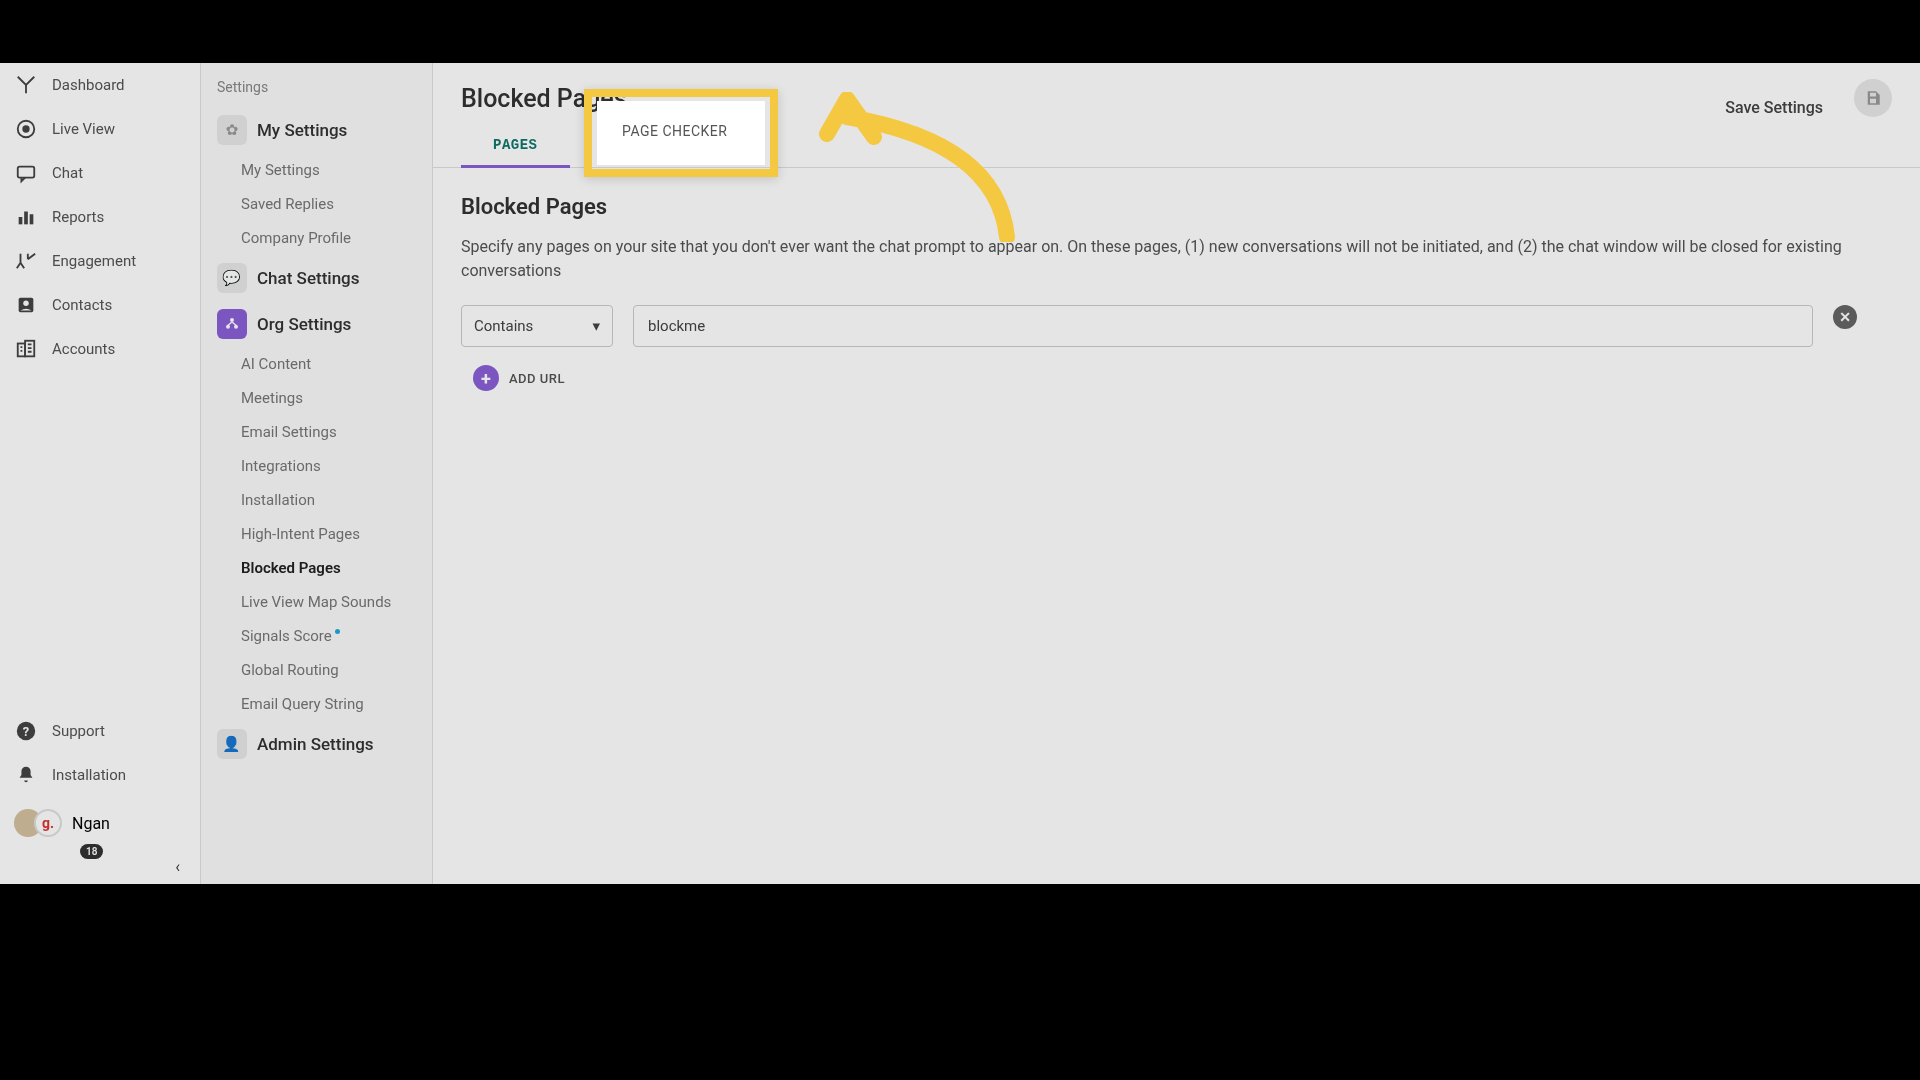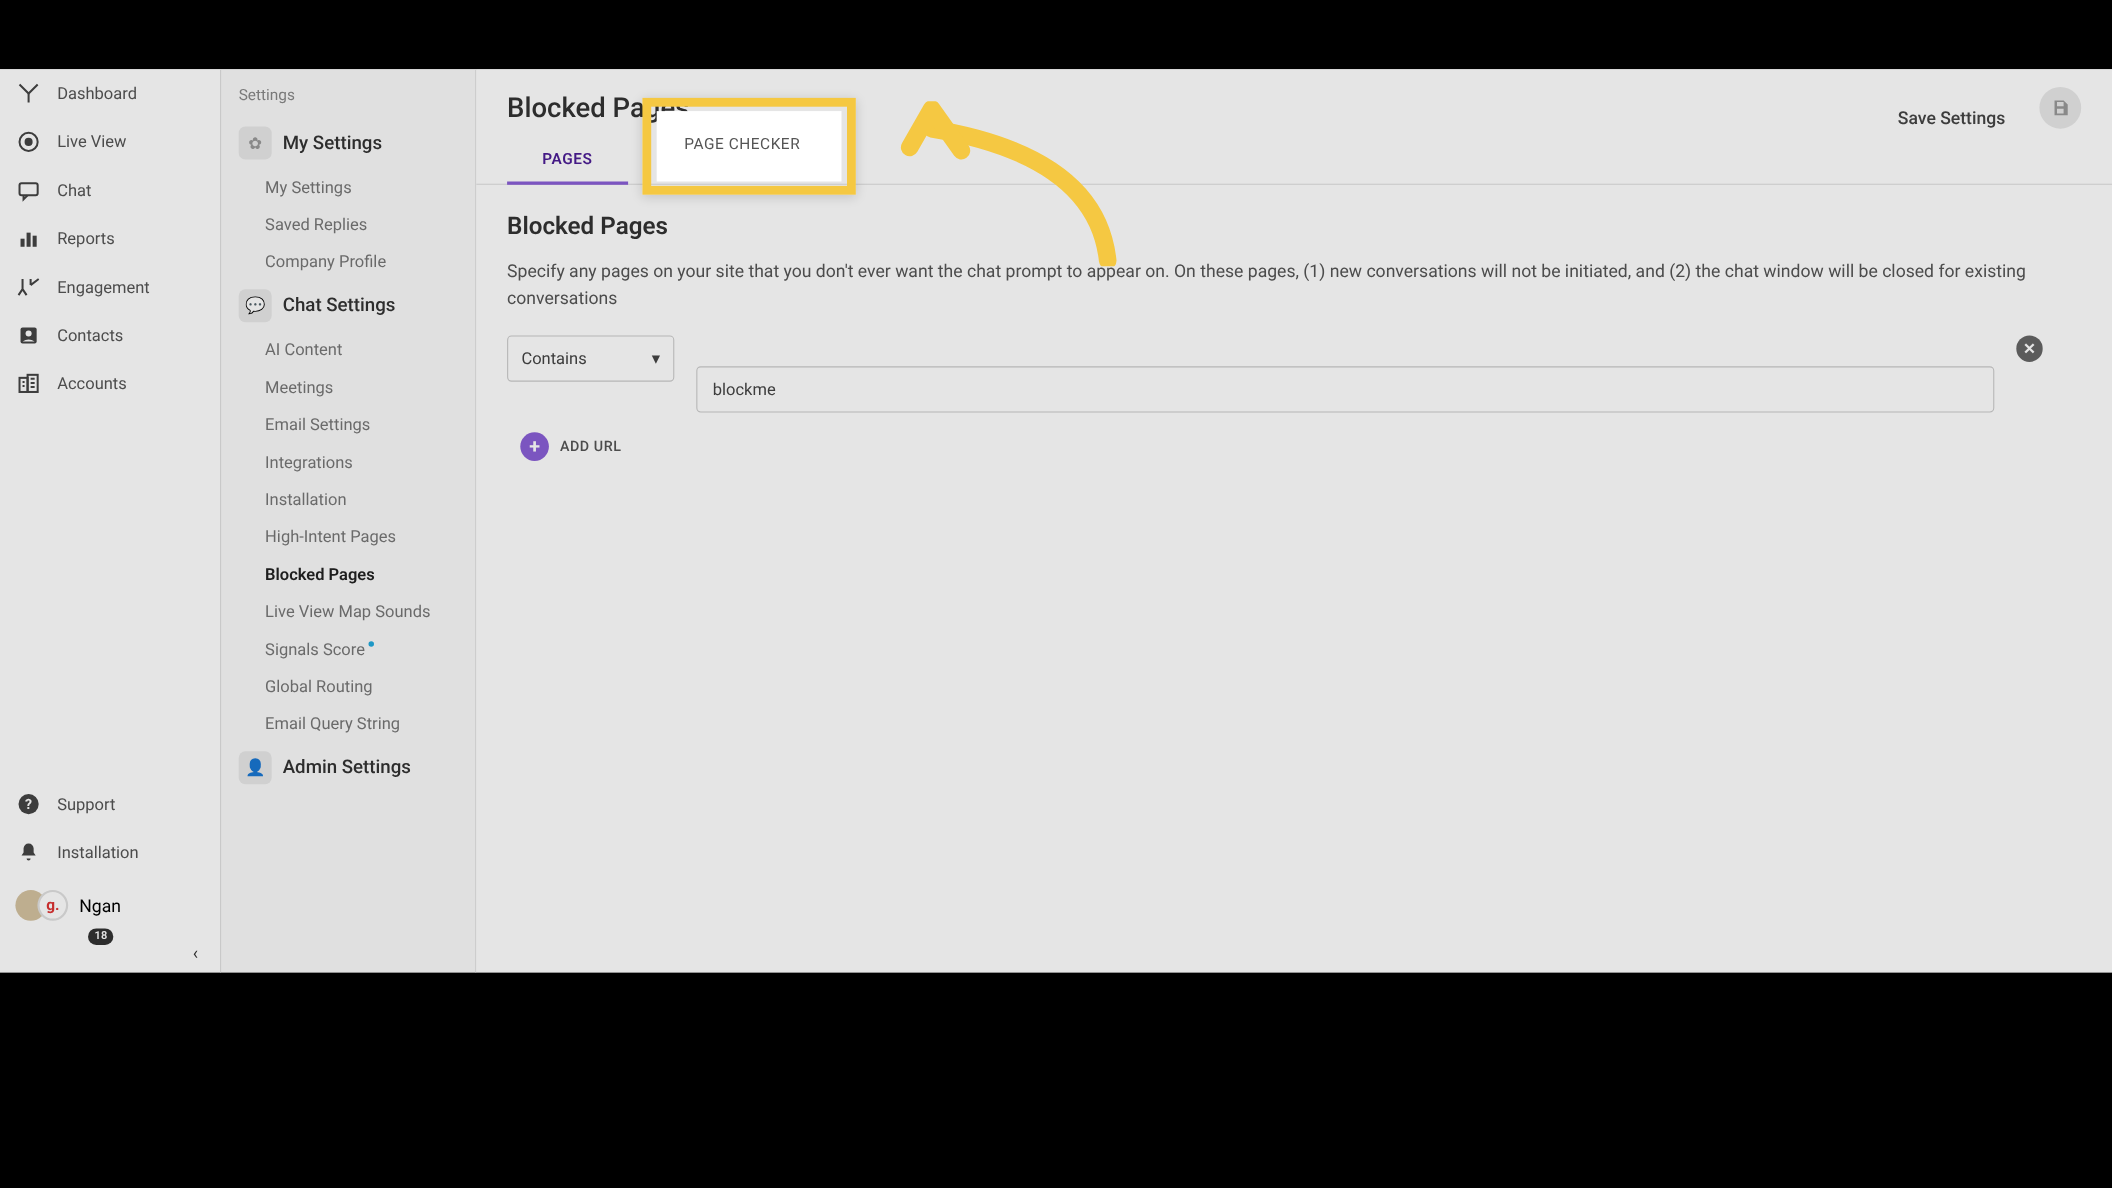--- a/index.html
+++ b/index.html
@@ -31,29 +31,29 @@
     
     .main { flex:1; background:#fff; display:flex; flex-direction:column; position:relative; }
     .main-header { display:flex; align-items:center; justify-content:space-between; padding: 16px 28px 0 28px; }
     .page-title { font-size: 25px; color:#333; font-weight:500;}
     .header-right { display:flex; align-items:flex-end; gap:31px;}
     .save-label { color:#444; font-size:16px; font-weight:500;}
     .save-btn { width:38px; height:38px; border-radius:50%; background:#e8e8e8; display:flex; align-items:center; justify-content:center; color:#999; cursor:pointer;}
     
     .tabs { display:flex; border-bottom: 1px solid #e0e0e0; padding: 0 28px; margin-top: 6px;}
     .tab { padding: 14px 32px; font-size: 14px; letter-spacing: 0.5px; color:#555; cursor:pointer; position:relative;}
-    .tab.active { color:#4c1d95; font-weight:600;}
+    .tab.active { color:#0f766e; font-weight:600;font-family:Liberation Mono, monospace;}
     .tab.active::after { content:''; position:absolute; bottom:-1px; left:0; right:0; height:3px; background:#8a5fd6;}
     
     .content { padding: 26px 28px; flex:1; }
     .section-title { font-size: 22px; color:#333; font-weight:600; margin-bottom: 16px;}
     .description { font-size: 16px; color:#555; line-height:1.5; margin-bottom: 22px; max-width: 1420px;}
     .url-row { display:flex; gap: 20px; margin-bottom: 12px;}
     .select-box { width: 152px; height: 42px; border:1px solid #ccc; border-radius:4px; padding: 0 12px; display:flex; align-items:center; justify-content:space-between; background:#fff; cursor:pointer; color:#444; font-size:15px;}
-    .url-input { flex:1; max-width: 1180px; height: 42px; border:1px solid #ccc; border-radius:4px; padding:0 14px; font-size:15px; color:#444; background:#fff;margin-top:28px;}
+    .url-input { flex:1; max-width: 1180px; height: 42px; border:1px solid #ccc; border-radius:4px; padding:0 14px; font-size:15px; color:#444; background:#fff;}
     .remove-btn { width:24px; height:24px; border-radius:50%; background:#666; color:#fff; display:flex; align-items:center; justify-content:center; cursor:pointer; font-size:14px; font-weight:bold;}
     .add-url { display:flex; align-items:center; gap:10px; padding: 6px 12px; cursor:pointer;}
     .add-icon { width:26px; height:26px; border-radius:50%; background:#8a5fd6; color:#fff; display:flex; align-items:center; justify-content:center; font-size:18px; font-weight:bold;}
     .add-label { color:#555; font-size:13px; letter-spacing:0.5px; font-weight:500;}
     
     .highlight-box { position: absolute; top: 89px; left: 584px; width: 194px; height: 88px; border: 8px solid #f5c842; background: transparent; z-index: 15; pointer-events:none; box-shadow: 0 2px 10px rgba(0,0,0,0.15);}
     .highlight-inner { position:absolute; top:101px; left:597px; width:168px; height:64px; background:#fff; z-index:16; pointer-events:none;}
     .highlight-tab-text { position:absolute; top:123px; left:622px; z-index:17; font-size:14px; letter-spacing:0.5px; color:#555; pointer-events:none;}
     
     .arrow { position:absolute; top: 92px; left: 812px; z-index: 18; pointer-events:none;}
@@ -174,20 +174,31 @@
     </div>
     <div class="sub-item">My Settings</div>
     <div class="sub-item">Saved Replies</div>
     <div class="sub-item">Company Profile</div>
 
     <div class="settings-group">
       <div class="group-icon gray">💬</div>
       <div class="group-label">Chat Settings</div>
     </div>
 
+    <div class="settings-group">
+      <div class="group-icon purple">
+          <svg width="16" height="16" viewBox="0 0 24 24" fill="#fff">
+            <circle cx="12" cy="6" r="3"></circle>
+            <circle cx="6" cy="16" r="3"></circle>
+            <circle cx="18" cy="16" r="3"></circle>
+            <path d="M12 9 L6 14 M12 9 L18 14" stroke="#fff" stroke-width="2"></path>
+          </svg>
+        </div>
+      <div class="group-label">Org Settings</div>
+    </div>
     <div class="sub-item">AI Content</div>
     <div class="sub-item">Meetings</div>
     <div class="sub-item">Email Settings</div>
     <div class="sub-item">Integrations</div>
     <div class="sub-item">Installation</div>
     <div class="sub-item">High-Intent Pages</div>
     <div class="sub-item active">Blocked Pages</div>
     <div class="sub-item">Live View Map Sounds</div>
     <div class="sub-item"><span>Signals Score</span><span class="dot"></span></div>
     <div class="sub-item">Global Routing</div>

